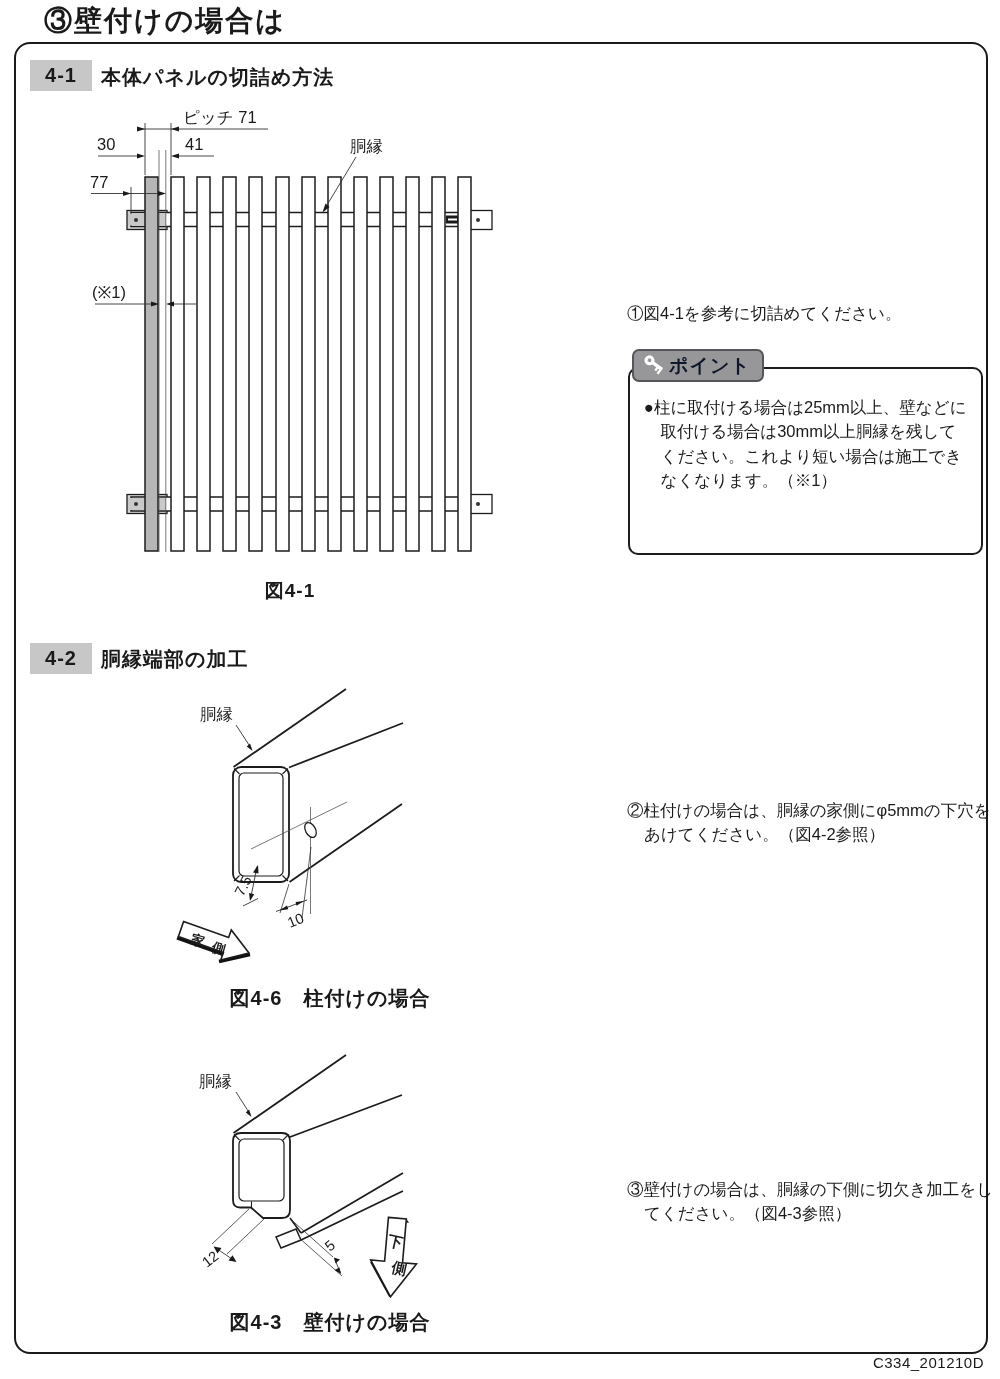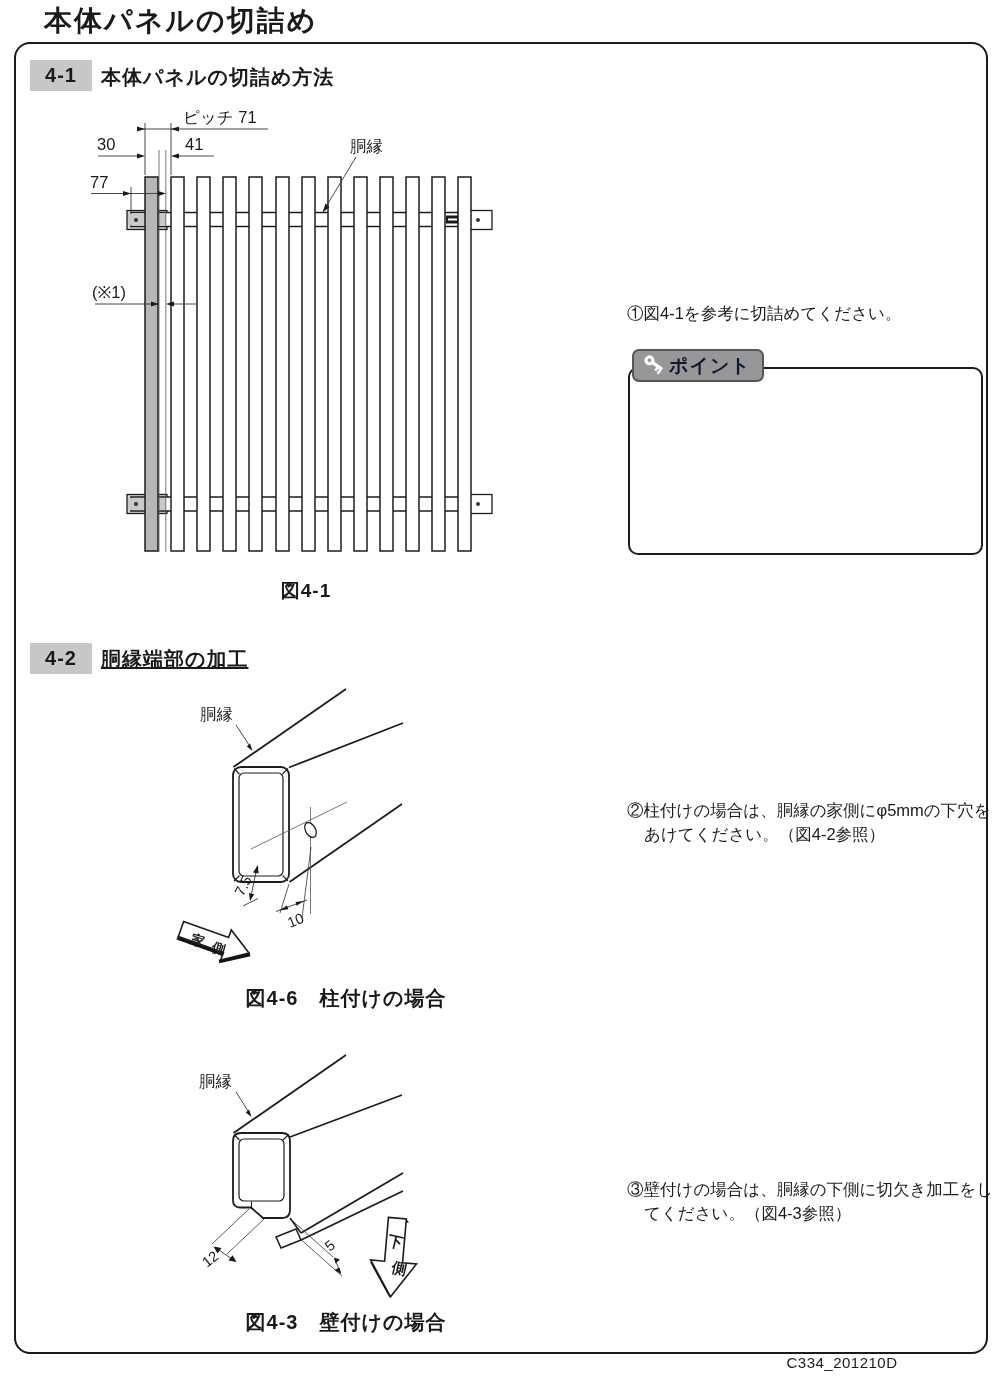--- a/index.html
+++ b/index.html
@@ -2,35 +2,35 @@
 <html><head>
 <meta charset="utf-8">
 <style>
   html,body{margin:0;padding:0;background:#fff;}
   body{width:1000px;height:1379px;position:relative;font-family:"Liberation Sans",sans-serif;color:#1a1a1a;}
   .abs{position:absolute;}
   .page-title{left:44px;top:2px;font-size:28px;font-weight:bold;letter-spacing:2px;}
   .content-border{left:14px;top:42px;width:970px;height:1308px;border:2.5px solid #1a1a1a;border-radius:16px;}
   .sec-num{width:62px;height:31px;background:#c7c7c7;font-size:20px;font-weight:bold;display:flex;align-items:center;justify-content:center;letter-spacing:1px;}
   .sec-title{font-size:20px;font-weight:bold;letter-spacing:1px;}
-  .caption{font-weight:bold;text-align:center;letter-spacing:1px;margin-left:16px;}
+  .caption{font-weight:bold;text-align:center;letter-spacing:1px;}
   .step{font-size:16.5px;line-height:1.45;padding-left:17px;text-indent:-17px;}
   .point-box{left:628px;top:367px;width:355px;height:188px;border:2px solid #1c1c1c;border-radius:10px;box-sizing:border-box;padding:26px 12px 8px 14px;}
   .point-item{font-size:16.5px;line-height:1.48;padding-left:16.5px;text-indent:-16.5px;}
   .point-tab{left:632px;top:349px;height:33px;background:#97979a;border:2px solid #56565a;border-radius:7px;display:flex;align-items:center;gap:4px;padding:0 11px 0 7px;box-sizing:border-box;color:#0f172a;font-size:19px;font-weight:bold;letter-spacing:1px;}
-  .footer{left:700px;top:1354px;width:284px;text-align:center;font-size:15px;letter-spacing:0.5px;}
+  .footer{left:700px;top:1354px;width:284px;text-align:right;font-size:15px;letter-spacing:0.5px;}
   svg{display:block;}
   svg text{font-family:"Liberation Sans",sans-serif;fill:#1a1a1a;}
   .dimtxt{font-size:16.5px;}
   .dimtxt-s{font-size:14.5px;}
 </style>
 </head>
 <body>
 
-<div class="abs page-title">本体パネルの切詰め</div>
+<div class="abs page-title">③壁付けの場合は</div>
 <div class="abs content-border"></div>
 
 <div class="abs sec-num" style="left:30px;top:60px;text-align:right;">4-1</div>
 <div class="abs sec-title" style="left:101px;top:64px;">本体パネルの切詰め方法</div>
 
 <svg class="abs" style="left:70px;top:103px;pointer-events:none;" width="450" height="500" viewBox="70 103 450 500">
   <g>
     <rect x="127" y="210.5" width="40" height="19" fill="#d5d5d5" stroke="#1c1c1c" stroke-width="1.3"></rect>
     <rect x="127" y="494.5" width="40" height="19" fill="#d5d5d5" stroke="#1c1c1c" stroke-width="1.3"></rect>
     <rect x="131" y="212.5" width="360" height="14" fill="#ffffff" stroke="#1c1c1c" stroke-width="1.5"></rect>
@@ -92,38 +92,39 @@
   <text class="dimtxt" x="97" y="150">30</text>
   <text class="dimtxt" x="185" y="150">41</text>
   <text class="dimtxt" x="90" y="188">77</text>
   <text class="dimtxt" x="92" y="298">(※1)</text>
   <text class="dimtxt" x="350" y="152">胴縁</text>
 </svg>
 <div class="abs caption" style="left:230px;top:578px;width:120px;font-size:19px;">図4-1</div>
 
 <div class="abs step" style="left:627px;top:302px;width:352px;">①図4-1を参考に切詰めてください。</div>
 <div class="abs point-box">
+  <div class="point-item">●柱に取付ける場合は25mm以上、壁などに取付ける場合は30mm以上胴縁を残してください。これより短い場合は施工できなくなります。（※1）</div>
 </div>
 <div class="abs point-tab">
   <span style="display:inline-flex;">
     <svg width="24" height="24" viewBox="0 0 24 24">
       <g transform="rotate(35 12 10)" fill="#fff">
         <circle cx="7" cy="9" r="5"></circle>
         <circle cx="7" cy="9" r="1.9" fill="#97979a"></circle>
         <rect x="11" y="7.4" width="11.5" height="3.4"></rect>
         <rect x="16.5" y="10.5" width="2.4" height="3.6"></rect>
         <rect x="20.2" y="10.5" width="2.4" height="5"></rect>
       </g>
     </svg>
   </span>
   <span>ポイント</span>
 </div>
 
 <div class="abs sec-num" style="left:30px;top:643px;">4-2</div>
-<div class="abs sec-title" style="left:101px;top:646px;text-decoration:underline;">胴縁端部の加工</div>
+<div class="abs sec-title" style="left:101px;top:646px;">胴縁端部の加工</div>
 
 <svg class="abs" style="left:140px;top:688px;pointer-events:none;" width="380" height="330" viewBox="140 688 380 330">
   <g stroke="#1c1c1c" fill="none">
     <rect x="233" y="767" width="56" height="115" rx="8" stroke-width="1.8" fill="#fff"></rect>
     <rect x="239" y="773" width="44" height="103" rx="5" stroke-width="1.2"></rect>
     <line x1="239.5" y1="774" x2="234" y2="768.5" stroke-width="1.1"></line>
     <line x1="282.5" y1="774" x2="288" y2="768.5" stroke-width="1.1"></line>
     <line x1="239.5" y1="875.5" x2="234" y2="881" stroke-width="1.1"></line>
     <line x1="282.5" y1="875.5" x2="288" y2="881" stroke-width="1.1"></line>
     <line x1="233.5" y1="767" x2="346" y2="689" stroke-width="1.8"></line>

